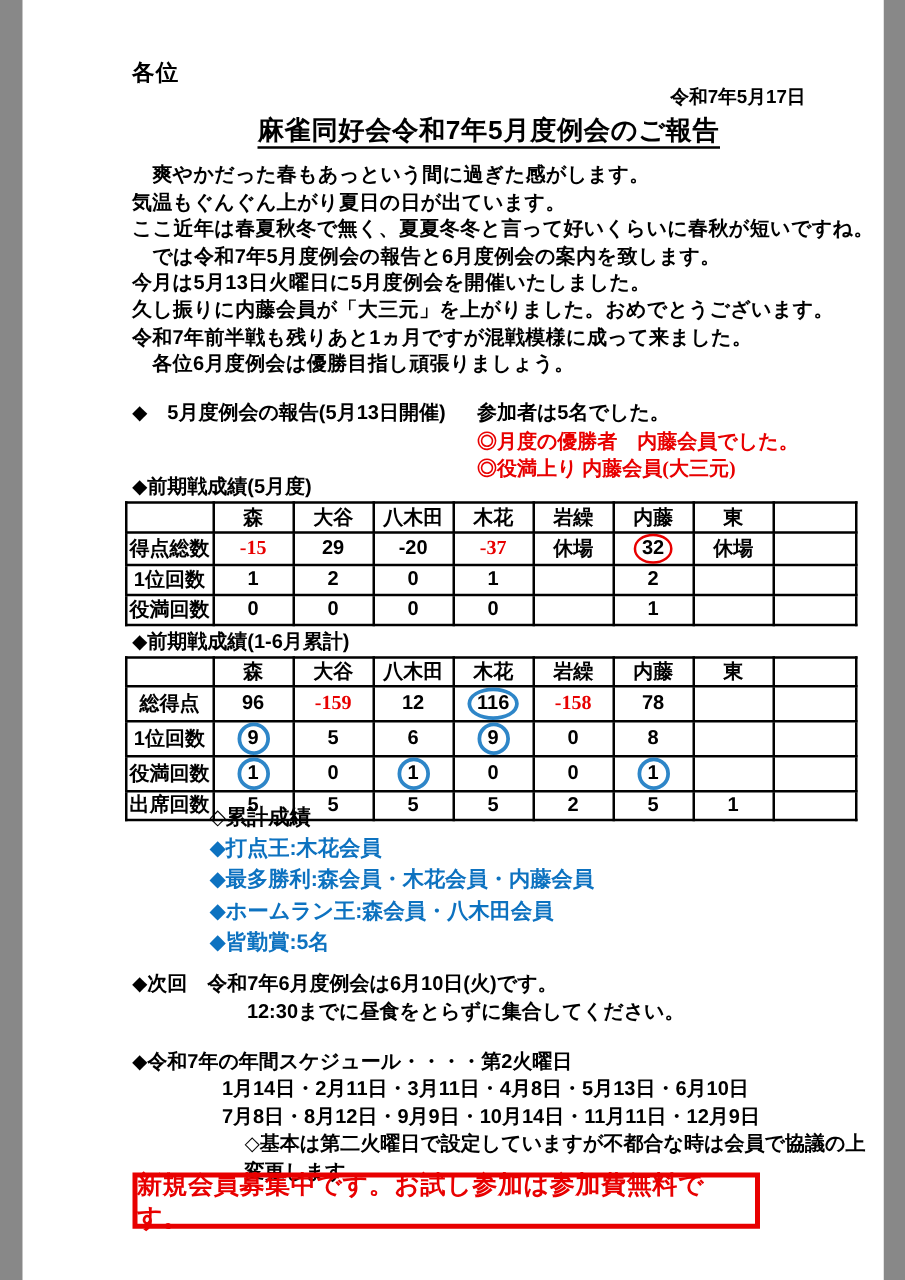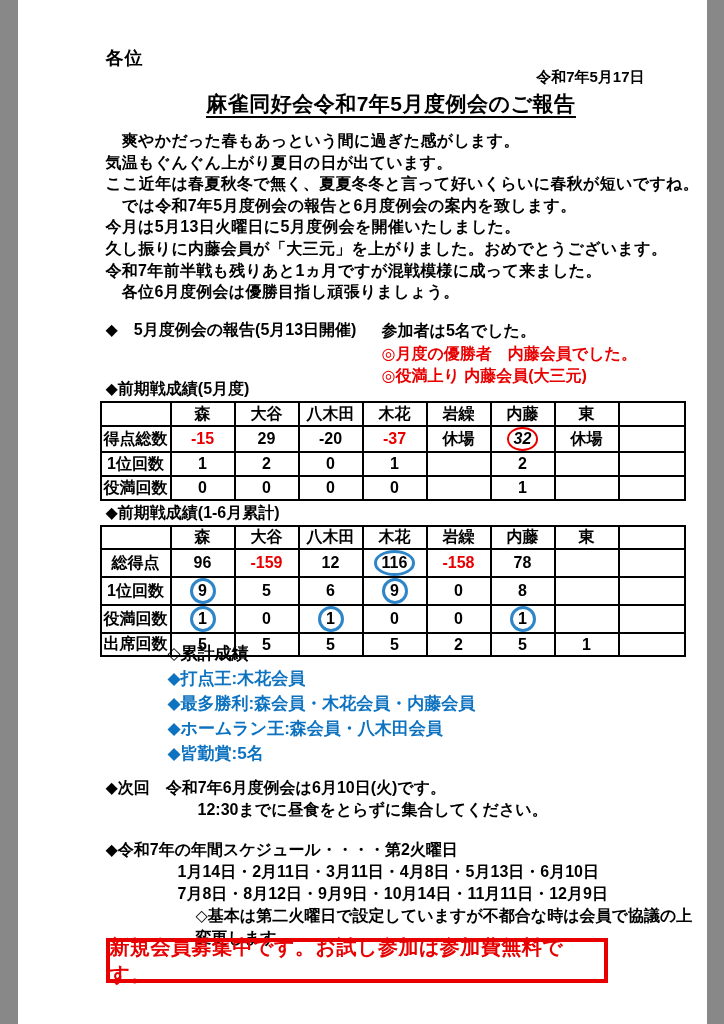--- a/index.html
+++ b/index.html
@@ -15,38 +15,38 @@
   .salutation { left:88px; top:46px; font-size:18px; letter-spacing:1px; }
   .doc-date { top:68px; right:62px; font-size:15px; }
   .doc-title {
     left:88px; top:90px; width:470px; text-align:right; font-size:21px;
     letter-spacing:0.5px;
   }
   .doc-title span { border-bottom:2.5px solid #000; padding-bottom:1px; }
   .intro { left:88px; top:130px; font-size:16px; line-height:21.6px; letter-spacing:0.3px; }
   .report-head { left:88px; top:320px; font-size:16px; }
   .report-right { left:364px; top:320px; font-size:16px; line-height:22.6px; }
-  .red-text { color:var(--red); }
+  .red-text { color:var(--red);font-family:Liberation Serif, serif; }
   .blue-text { color:var(--blue); }
   .tbl-caption { font-size:16px; }
   .cap1 { left:88px; top:379px;text-align:right; }
   .cap2 { left:88px; top:503px; }
   table { border-collapse:collapse; table-layout:fixed; }
   .t1 { left:82px; top:401px; }
   .t2 { left:82px; top:525px; }
   td,th { border:2px solid #000; font-size:16px; font-weight:700; text-align:center;
           padding:0; overflow:visible; white-space:nowrap; }
   .t1 td,.t1 th { height:24px; }
   .t2 td,.t2 th { height:22px; }
   .col-label { width:70px; }
   .col-d { width:64px; }
   .col-last { width:66px; }
   .circle { display:inline-block; border-radius:50%; line-height:1;
             padding:2px 5px; min-width:26px; }
-  .circle-red { border:2.5px solid var(--red);font-style:italic; }
+  .circle-red { border:2.5px solid var(--red); }
   .circle-blue { border:3px solid #2e86c8; }
   .awards { left:150px; top:641px; font-size:17px; line-height:25px; }
   .next-block { left:88px; top:777px; font-size:16px; line-height:22px; }
   .next-line2 { margin-left:92px; }
   .schedule { left:88px; top:839px; font-size:16px; line-height:22px; }
   .sch-dates { margin-left:72px; }
   .sch-note { margin-left:90px; }
   .banner {
     left:88px; top:938px; width:502px; height:45px;
     border:4px solid var(--red); display:flex; align-items:center; justify-content:flex-start;

